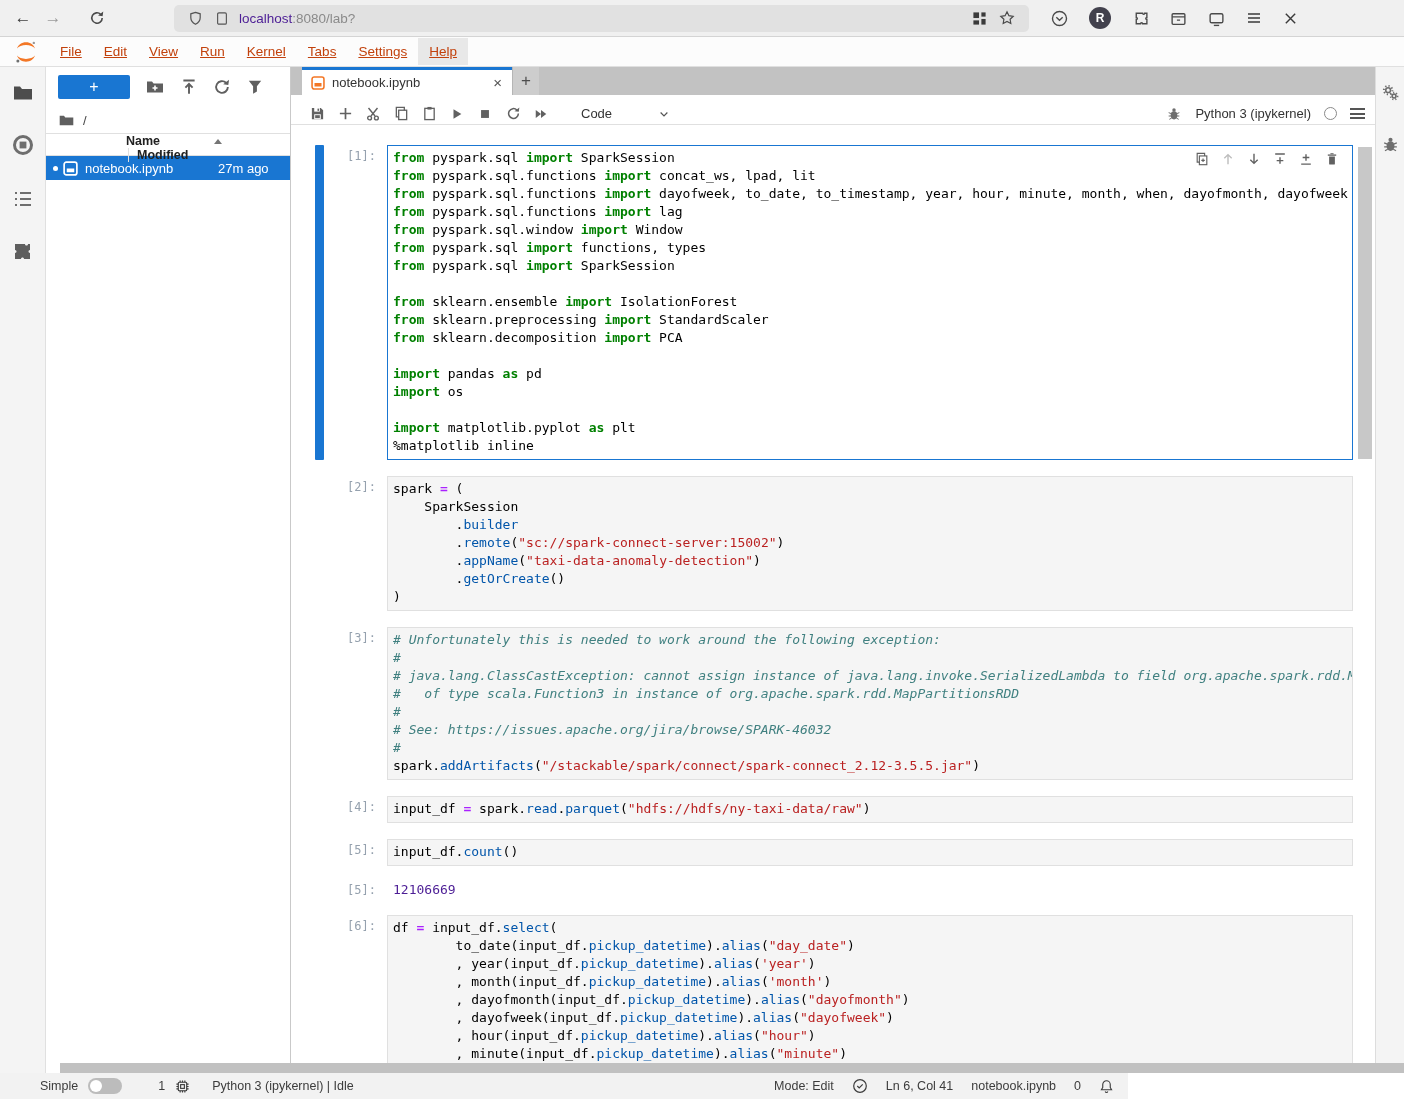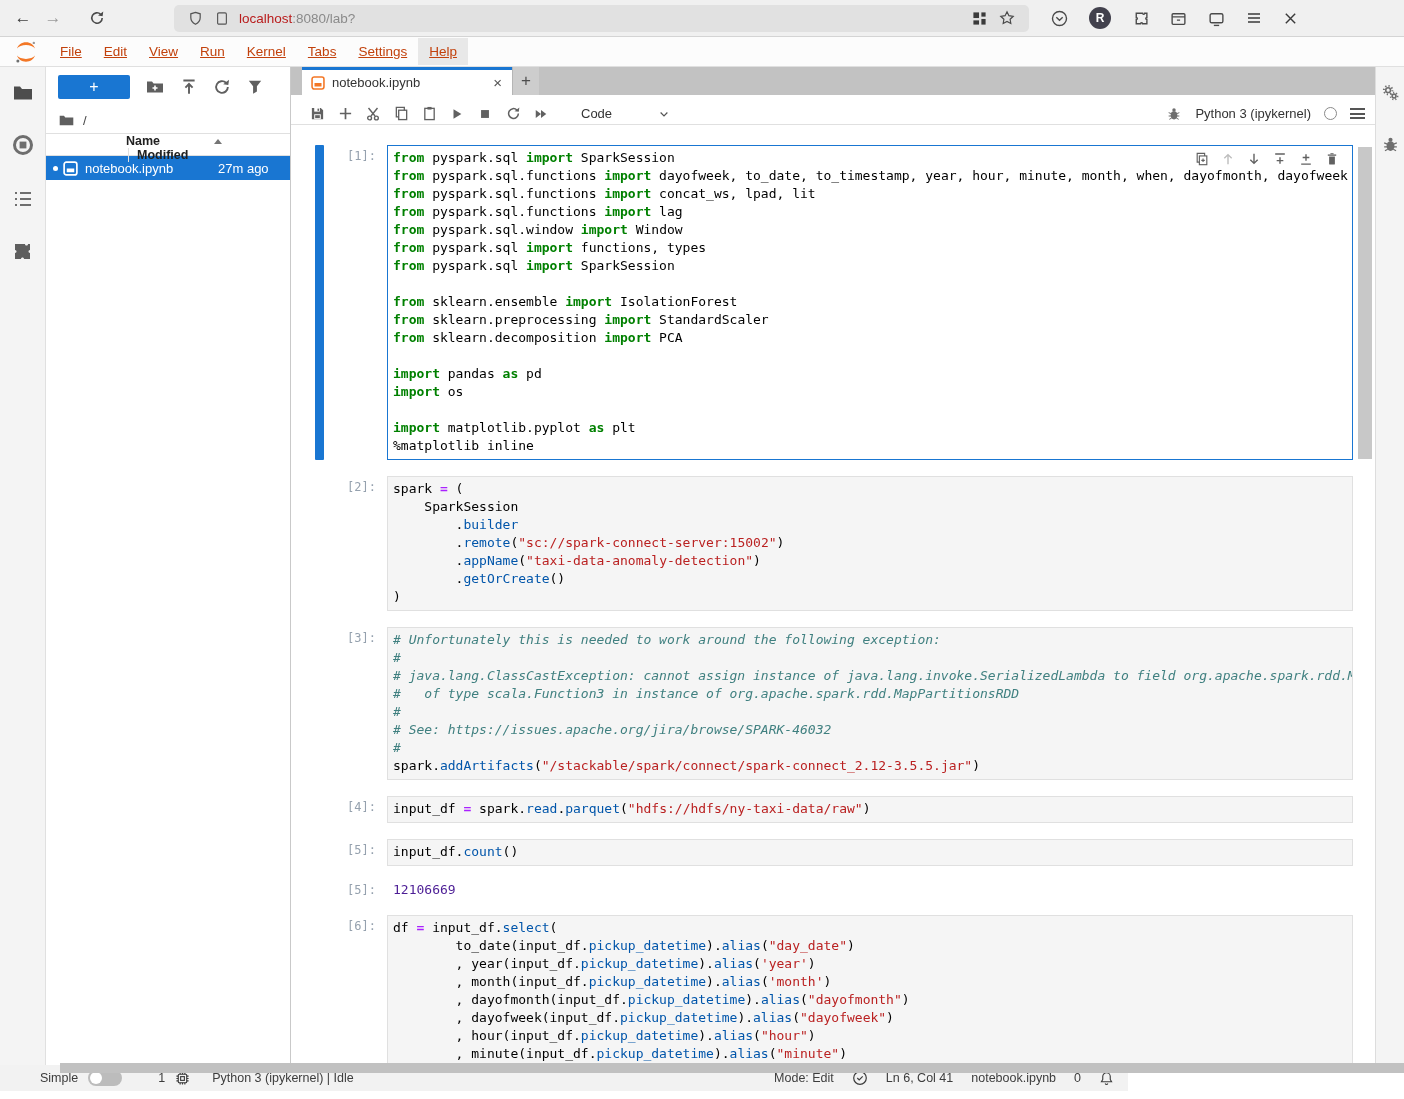--- a/index.html
+++ b/index.html
@@ -95,21 +95,21 @@
   .output-text { font-family:"DejaVu Sans Mono", monospace; font-size:13px; color:#4c1d95; padding-left:6px; }
 
   .cell-toolbar { position:absolute; top:26px; right:34px; display:flex; gap:12px; z-index:4;
                   background:rgba(255,255,255,0.9); padding:1px 2px; }
   .scroll-thumb { position:absolute; right:3px; top:22px; width:14px; height:312px; background:#c8c8c8; }
 
   .right-strip { width:29px; background:#f4f4f4; border-left:1px solid #ddd; position:relative; }
   .rs-icon { position:absolute; left:5px; }
 
   
-  .status-bar { position:absolute; left:0; bottom:8px; width:1128px; height:26px; background:#f2f2f2;
+  .status-bar { position:absolute; left:0; bottom:0; width:1128px; height:26px; background:#f2f2f2;
                 display:flex; align-items:center; font-size:12.5px; color:#3c3c3c; }
   .sb-left { display:flex; align-items:center; margin-left:40px; gap:10px; }
   .toggle { width:34px; height:16px; border-radius:8px; background:#bcbcbc; position:relative; }
   .toggle .knob { position:absolute; left:2px; top:2px; width:12px; height:12px; border-radius:50%; background:#fff; }
   .sb-kernel-count { margin-left:26px; }
   .sb-right { margin-left:auto; display:flex; align-items:center; gap:18px; margin-right:14px; }
 </style>
 </head>
 <body>
 
@@ -126,21 +126,21 @@
     <span class="u-icon">
       <svg width="15" height="15" viewBox="0 0 16 16">
           <path d="M8 1.5 13 3v4.2c0 3.6-2.6 5.7-5 6.9-2.4-1.2-5-3.3-5-6.9V3z" fill="none" stroke="#555" stroke-width="1.3"></path>
         </svg>
     </span>
     <span class="u-icon">
       <svg width="14" height="15" viewBox="0 0 16 16">
           <rect x="3" y="1.5" width="10" height="13" rx="1.5" fill="none" stroke="#555" stroke-width="1.3"></rect>
         </svg>
     </span>
-    <span class="url-text"><b style="font-weight:normal;color:#b91c1c">localhost</b><span class="url-dim">:8080/lab?</span></span>
+    <span class="url-text"><b style="font-weight:normal;color:#4c1d95">localhost</b><span class="url-dim">:8080/lab?</span></span>
     <span class="u-icon">
       <svg width="15" height="15" viewBox="0 0 16 16" fill="#3a3a3a">
           <rect x="1.5" y="1.5" width="6" height="6"></rect>
           <rect x="10" y="1.5" width="4.5" height="4.5"></rect>
           <rect x="1.5" y="10" width="6" height="4.5"></rect>
           <rect x="10" y="8.5" width="4.5" height="6"></rect>
         </svg>
     </span>
     <span class="u-icon">
       <svg width="16" height="16" viewBox="0 0 16 16">
@@ -374,22 +374,22 @@
       </span>
     </div>
 
     <div class="nb-content" id="nb-content">
 
       <div class="cell active">
           <div class="collapser"></div>
           <div class="prompt">[1]:</div>
           <div class="editor">
             <div class="code-line"><span class="tk-k">from</span><span class="tk-t"> pyspark.sql </span><span class="tk-k">import</span><span class="tk-t"> SparkSession</span></div>
+            <div class="code-line"><span class="tk-k">from</span><span class="tk-t"> pyspark.sql.functions </span><span class="tk-k">import</span><span class="tk-t"> concat_ws, lpad, lit</span></div>
             <div class="code-line"><span class="tk-k">from</span><span class="tk-t"> pyspark.sql.functions </span><span class="tk-k">import</span><span class="tk-t"> dayofweek, to_date, to_timestamp, year, hour, minute, month, when, dayofmonth, dayofweek</span></div>
-            <div class="code-line"><span class="tk-k">from</span><span class="tk-t"> pyspark.sql.functions </span><span class="tk-k">import</span><span class="tk-t"> concat_ws, lpad, lit</span></div>
             <div class="code-line"><span class="tk-k">from</span><span class="tk-t"> pyspark.sql.functions </span><span class="tk-k">import</span><span class="tk-t"> lag</span></div>
             <div class="code-line"><span class="tk-k">from</span><span class="tk-t"> pyspark.sql.window </span><span class="tk-k">import</span><span class="tk-t"> Window</span></div>
             <div class="code-line"><span class="tk-k">from</span><span class="tk-t"> pyspark.sql </span><span class="tk-k">import</span><span class="tk-t"> functions, types</span></div>
             <div class="code-line"><span class="tk-k">from</span><span class="tk-t"> pyspark.sql </span><span class="tk-k">import</span><span class="tk-t"> SparkSession</span></div>
             <div class="code-line">&nbsp;</div>
             <div class="code-line"><span class="tk-k">from</span><span class="tk-t"> sklearn.ensemble </span><span class="tk-k">import</span><span class="tk-t"> IsolationForest</span></div>
             <div class="code-line"><span class="tk-k">from</span><span class="tk-t"> sklearn.preprocessing </span><span class="tk-k">import</span><span class="tk-t"> StandardScaler</span></div>
             <div class="code-line"><span class="tk-k">from</span><span class="tk-t"> sklearn.decomposition </span><span class="tk-k">import</span><span class="tk-t"> PCA</span></div>
             <div class="code-line">&nbsp;</div>
             <div class="code-line"><span class="tk-k">import</span><span class="tk-t"> pandas </span><span class="tk-k">as</span><span class="tk-t"> pd</span></div>

